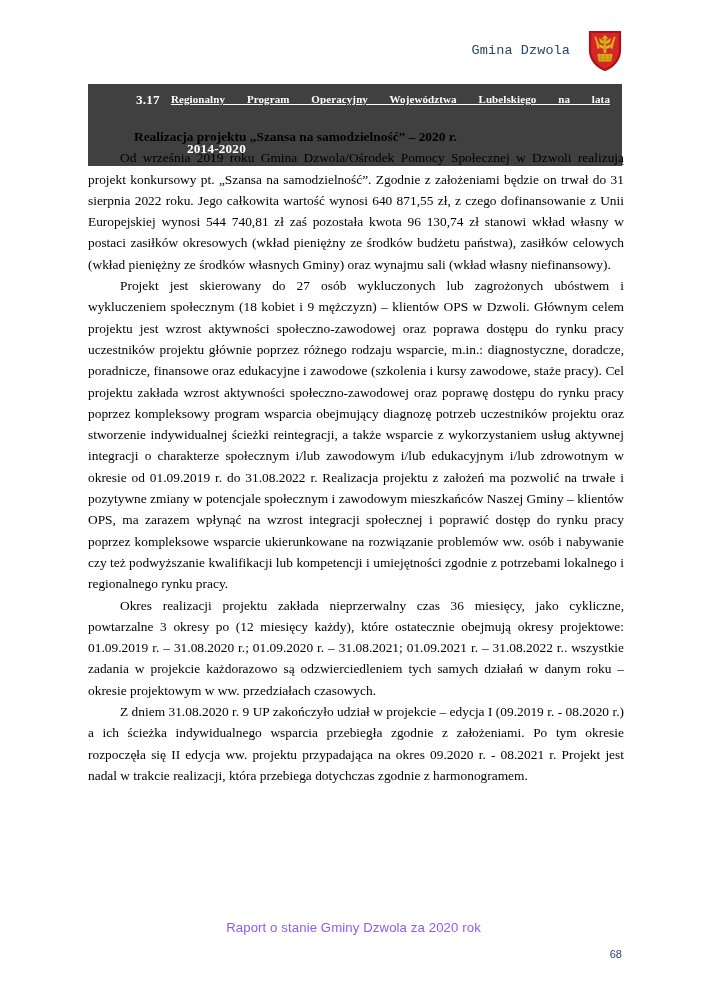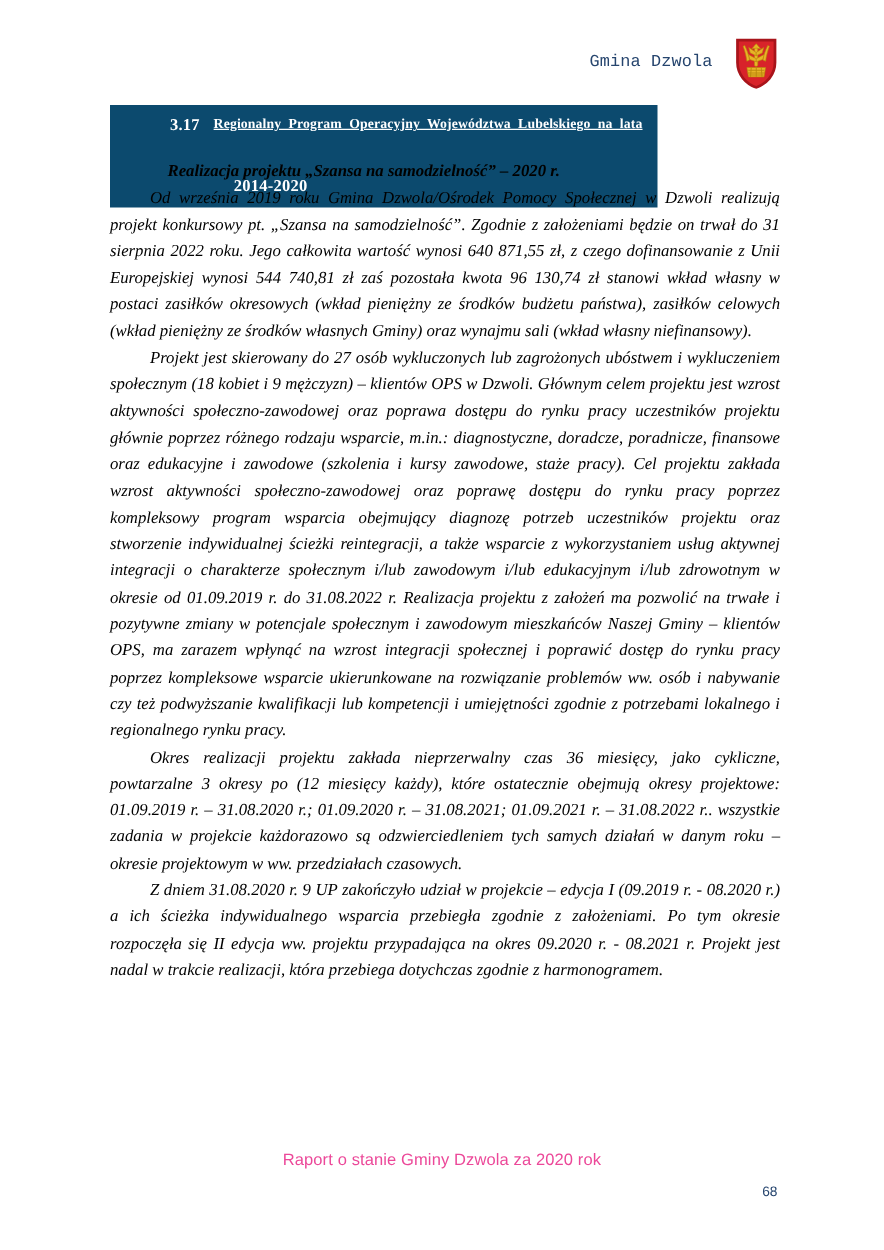--- a/index.html
+++ b/index.html
@@ -51,22 +51,22 @@
     position: relative;
     flex: none;
   }
   .crest svg { display: block; width: 34px; height: 41px; }
 
   
   .section-bar {
     position: absolute;
     top: 84px;
     left: 88px;
-    width: 438px;
-    background: #0c4a6e;
+    width: 534px;
+    background: #404040;
     color: #ffffff;
     box-sizing: border-box;
     padding: 6px 8px 8px 8px;
   }
   .section-bar-inner {
     display: flex;
     align-items: flex-start;
     padding-left: 40px;
   }
   .section-number {
@@ -104,21 +104,20 @@
     left: 88px;
     width: 536px;
   }
   p.body-par {
     margin: 0;
     font-size: 13.4px;
     line-height: 21.3px;
     text-align: justify;
     text-indent: 32px;
     hyphens: none;
-    font-style: italic;
   }
   p.lead {
     text-indent: 46px;
     font-weight: bold;
   }
 
   
   .page-footer {
     position: absolute;
     left: 0;
@@ -127,21 +126,21 @@
     height: 62px;
   }
   .footer-title {
     position: absolute;
     top: 0;
     left: 0;
     right: 0;
     text-align: center;
     font-family: "Liberation Sans", "DejaVu Sans", sans-serif;
     font-size: 13.2px;
-    color: #ec4899;
+    color: #8b5cf6;
     letter-spacing: .1px;
   }
   .page-number {
     position: absolute;
     top: 28px;
     right: 85px;
     font-family: "Liberation Sans", "DejaVu Sans", sans-serif;
     font-size: 11px;
     color: #26456e;
   }

